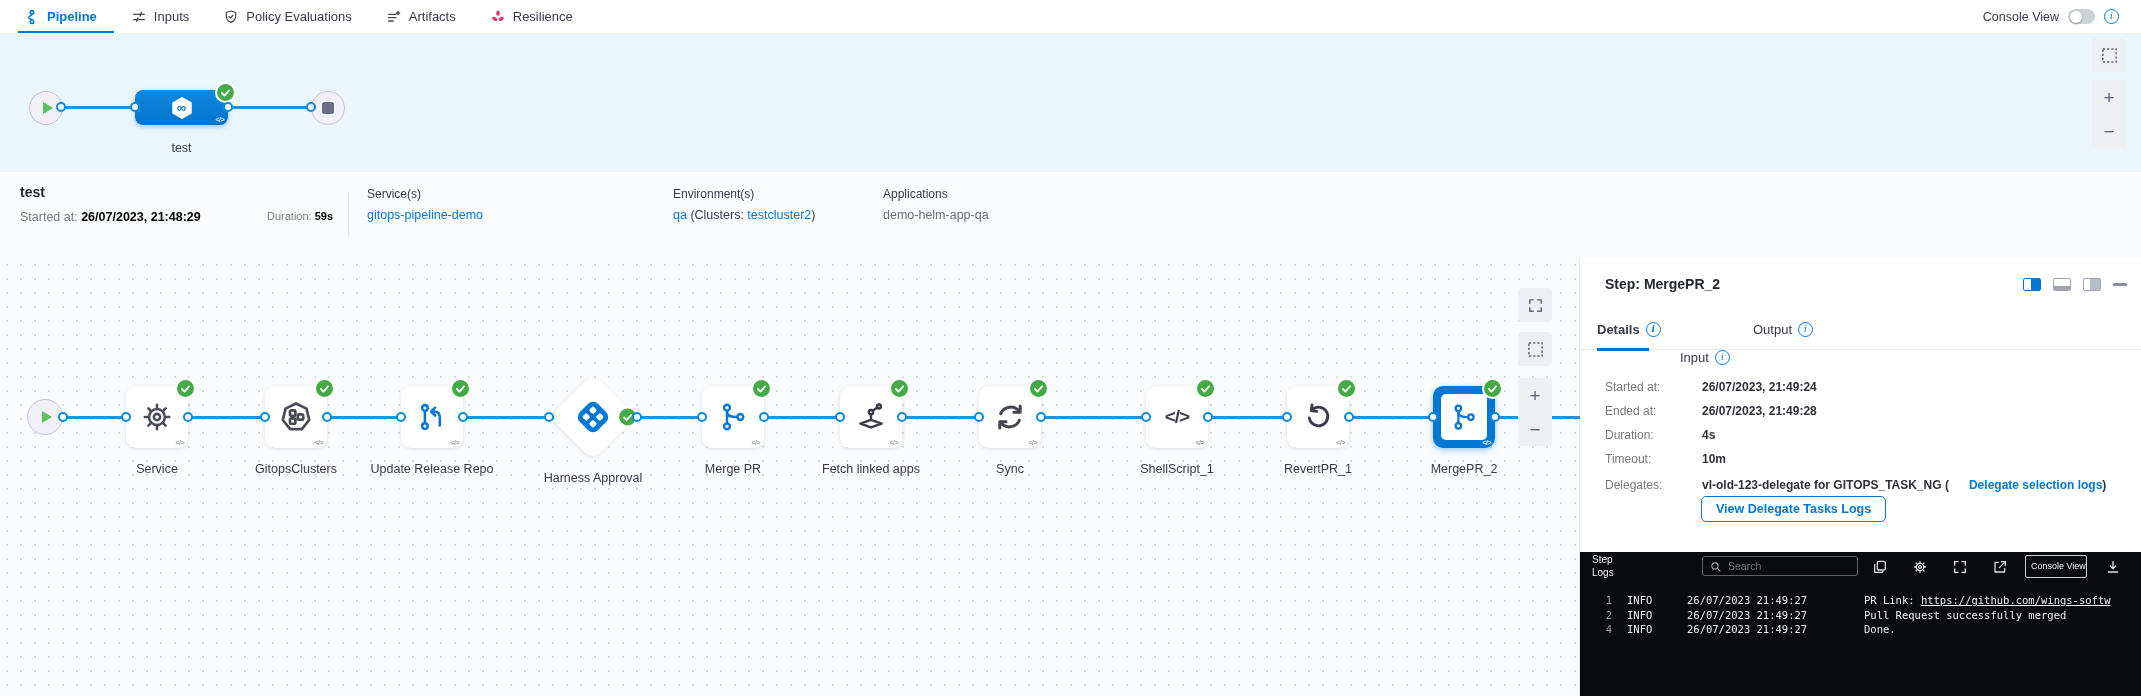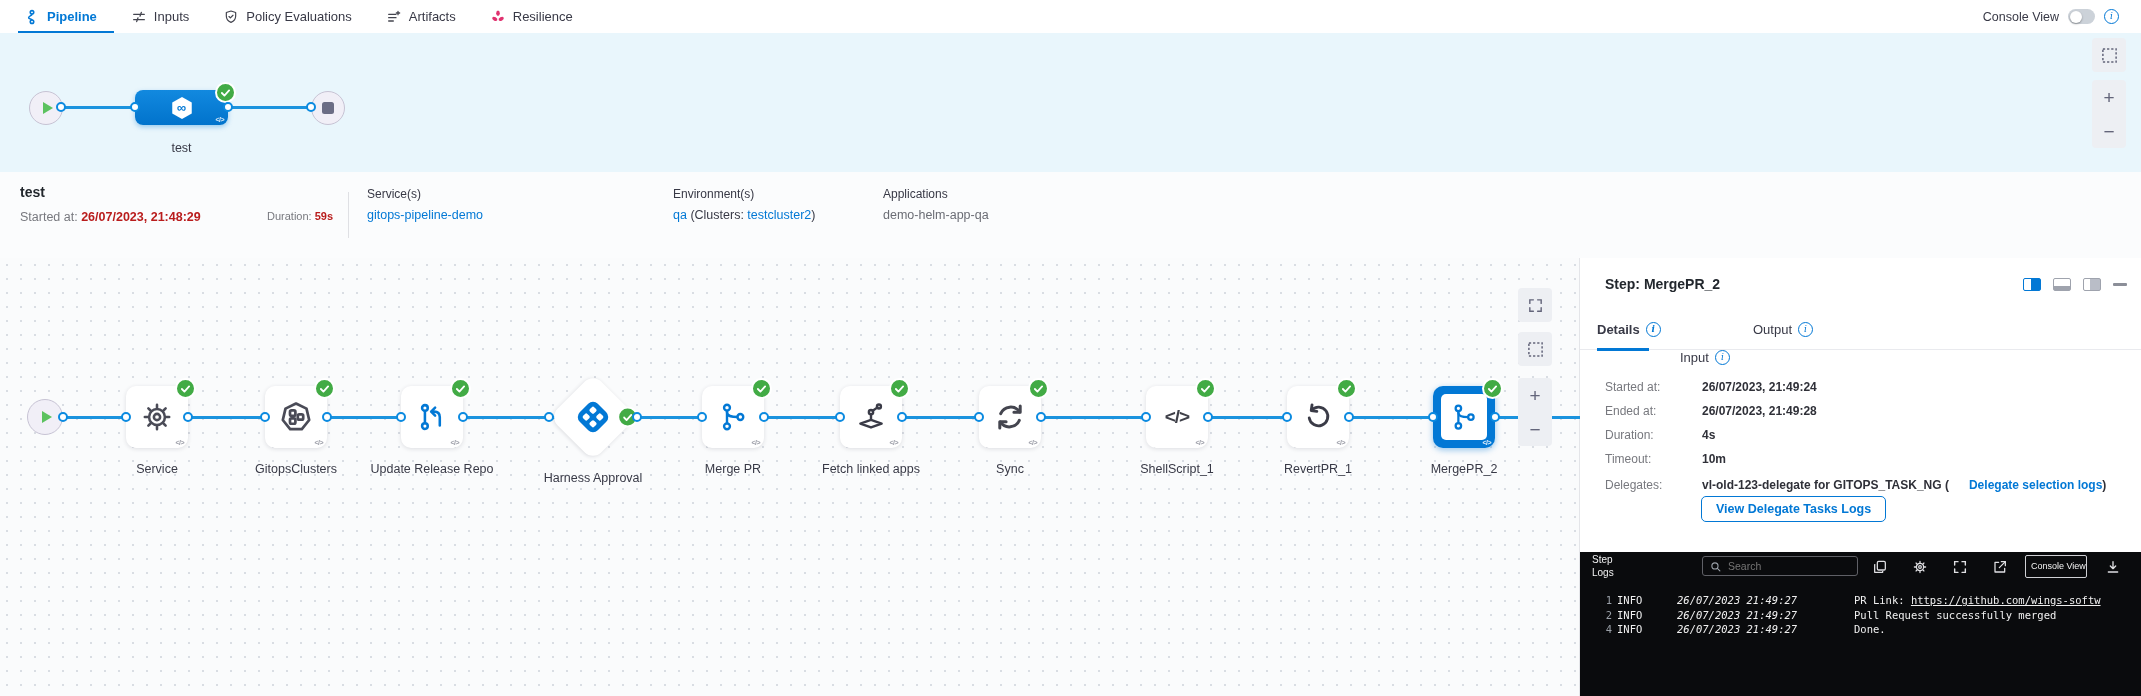--- a/index.html
+++ b/index.html
@@ -54,21 +54,21 @@
   .zbtn{flex:1;display:flex;align-items:center;justify-content:center;font-size:19px;
         color:#63657a;cursor:pointer;line-height:1;}
 
   
   .metabar{position:absolute;left:0;top:172px;width:2141px;height:86px;background:#fbfcfd;
            border-bottom:1px solid #e4e5e9;}
   .m-title{position:absolute;left:20px;top:12px;font-size:14px;font-weight:bold;color:#22272d;}
   .m-row{position:absolute;left:20px;top:38px;font-size:12.5px;}
   .m-duration{position:absolute;left:267px;top:38px;font-size:11px;}
   .glabel{color:#77787e;}
-  .gval{color:#b91c1c;font-weight:bold;}
+  .gval{color:#000000;font-weight:bold;}
   .m-divider{position:absolute;left:348px;top:20px;width:1px;height:46px;background:#dfe0e4;}
   .m-col{position:absolute;top:15px;font-size:12.5px;}
   .m-col-label{color:#383946;font-weight:normal;margin-bottom:7px;font-size:12px;}
   .m-link{color:#0278d5;text-decoration:none;cursor:pointer;}
   .m-val-gray{color:#6b6d75;}
   .m-plain{color:#383946;}
 
   
   .main{position:absolute;left:0;top:258px;width:2141px;height:438px;}
   .graph{position:absolute;left:0;top:0;width:1580px;height:438px;background:#fafbfc;
@@ -129,22 +129,22 @@
   .c-search svg{margin:0 5px 0 7px;}
   .cicon{position:absolute;top:7px;width:16px;height:16px;cursor:pointer;}
   .cv-btn{position:absolute;left:445px;top:3px;width:62px;height:23px;border:1px solid #cfd0d4;
           border-radius:2px;color:#f2f2f2;font-size:9px;line-height:1.15;display:flex;
           align-items:center;padding-left:5px;cursor:pointer;box-sizing:border-box;}
   .c-body{position:absolute;left:0;top:30px;width:561px;height:114px;overflow:hidden;
           font-family:"DejaVu Sans Mono","Liberation Mono",monospace;font-size:10.5px;padding-top:11px;
           box-sizing:border-box;}
   .lrow{height:14.7px;line-height:14.7px;white-space:nowrap;padding-left:18px;}
   .lnum{display:inline-block;width:14px;text-align:right;color:#9aa0a8;}
-  .llev{display:inline-block;margin-left:5px;width:60px;color:#f0f0f0;}
-  .ltime{display:inline-block;width:125px;color:#f0f0f0;font-style:italic;}
+  .llev{display:inline-block;margin-left:15px;width:60px;color:#f0f0f0;}
+  .ltime{display:inline-block;width:125px;color:#f0f0f0;}
   .lmsg{display:inline-block;margin-left:52px;color:#f0f0f0;}
   .llink{color:#f0f0f0;text-decoration:underline;cursor:pointer;}
 </style>
 </head>
 <body>
 
 <div id="app">
 
   <header class="topbar">
     <nav class="tabs">

